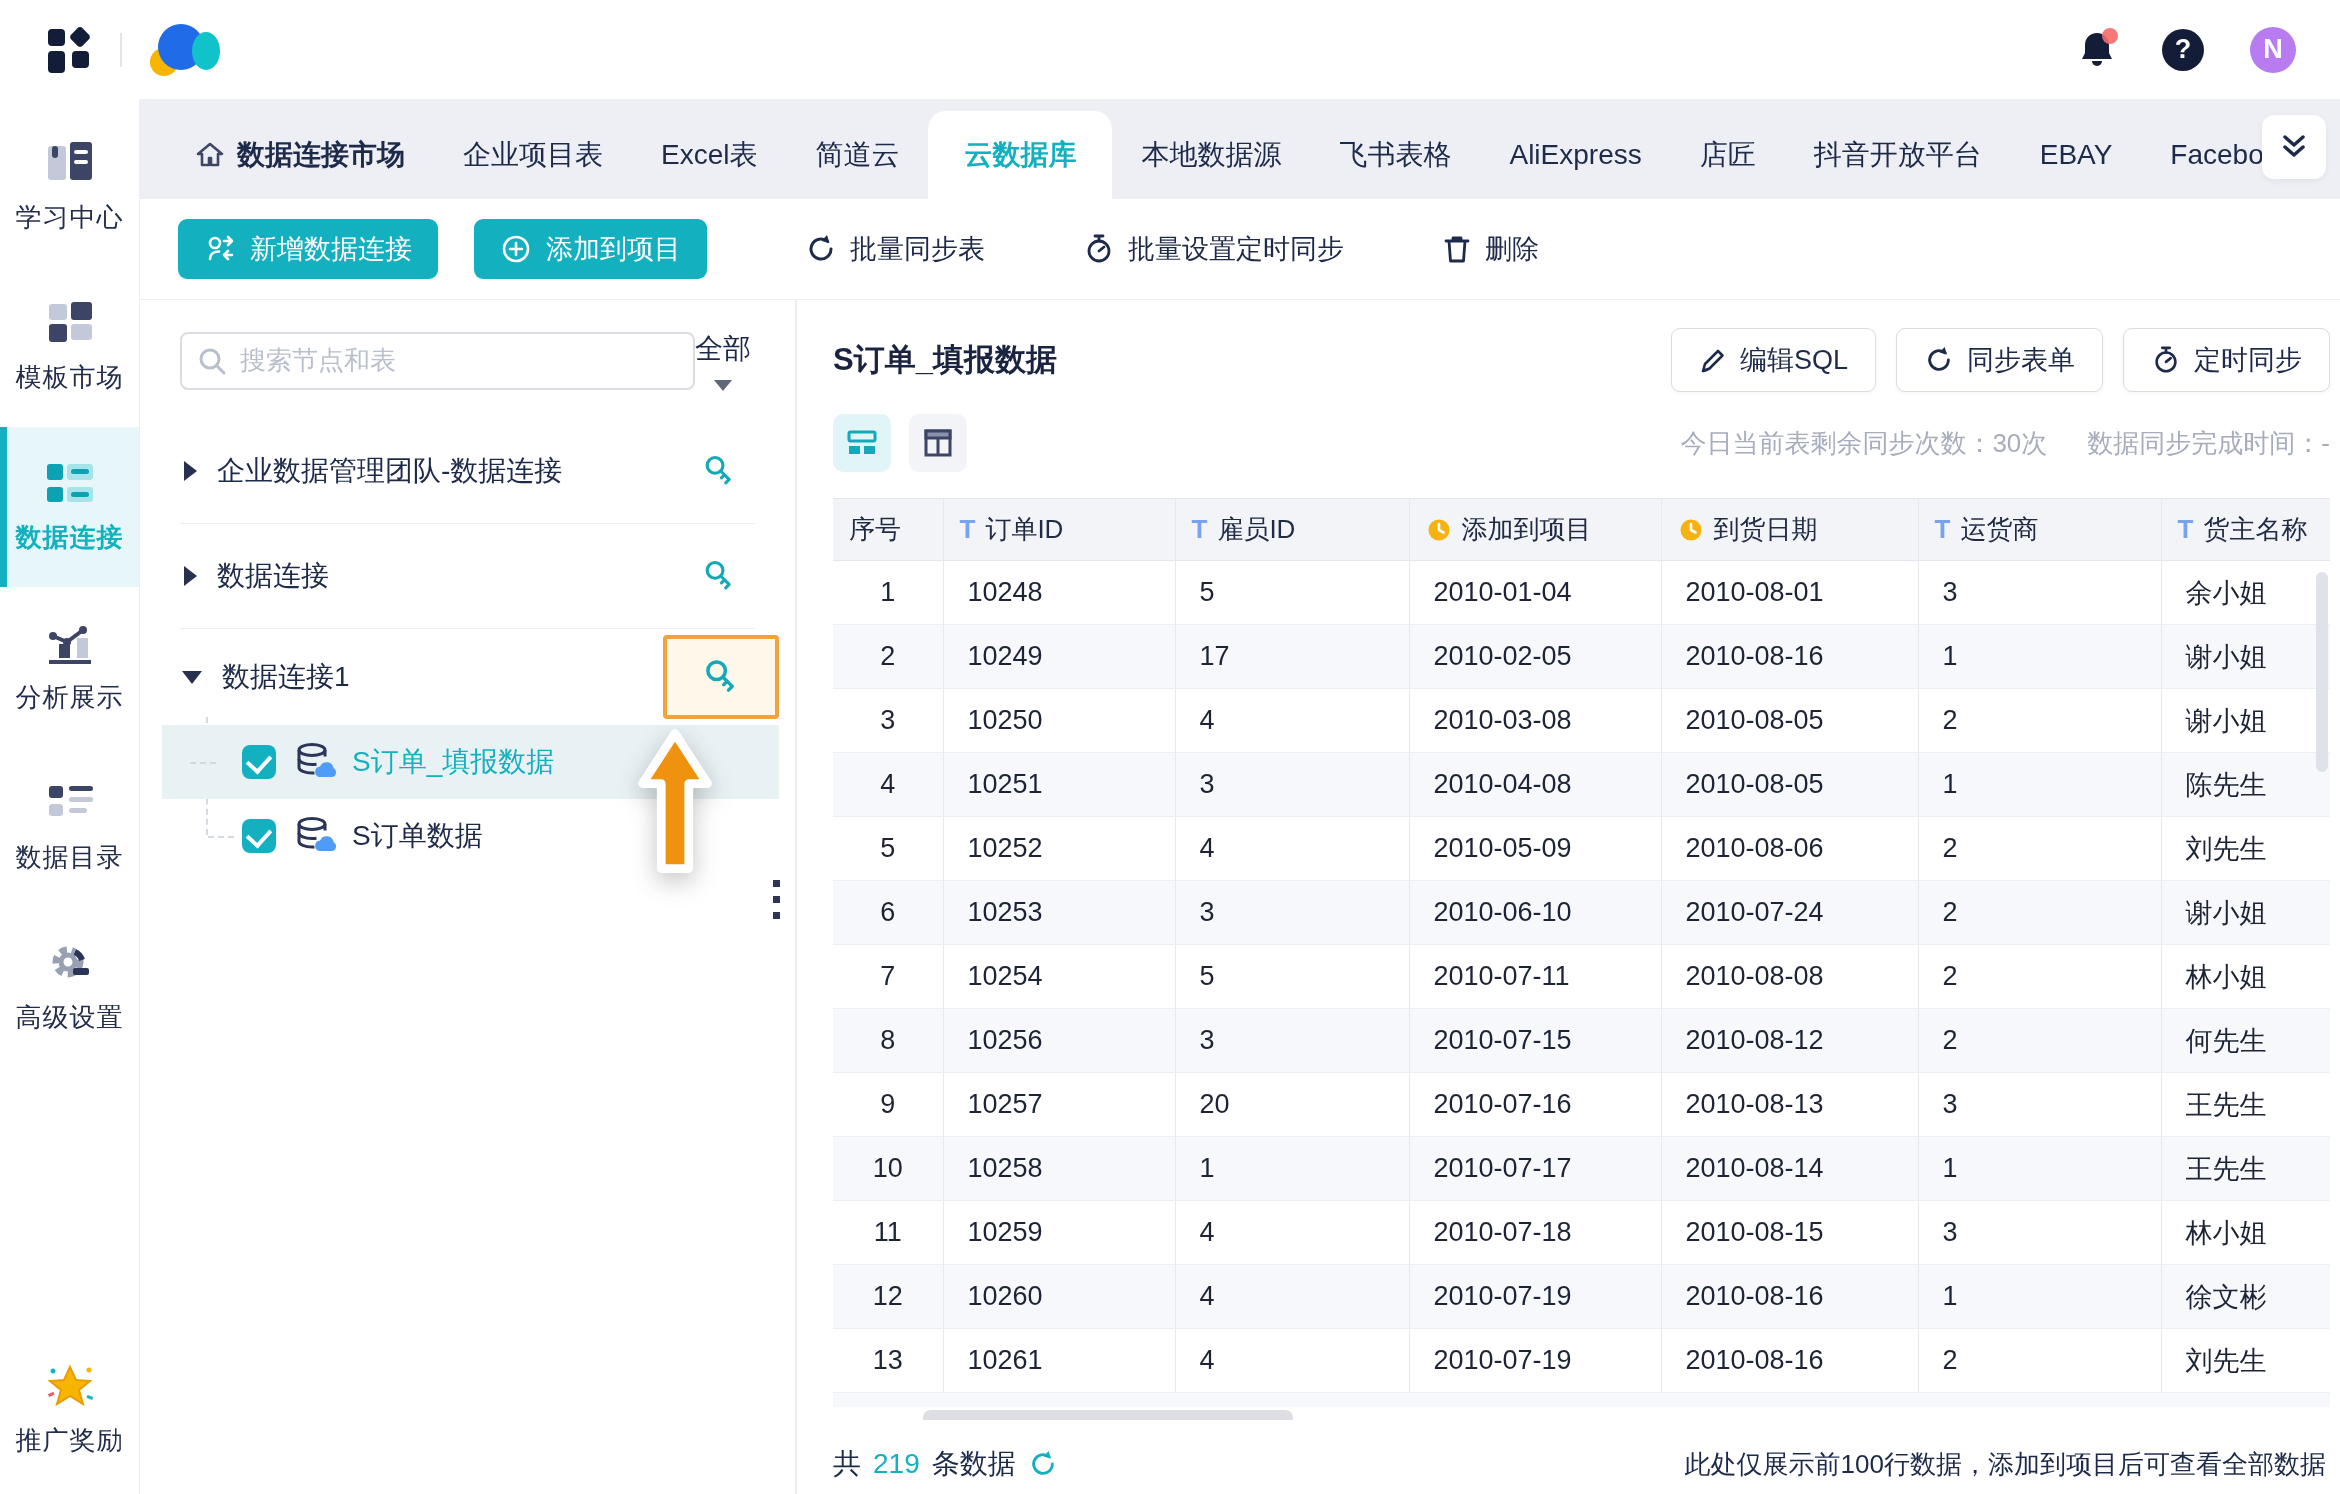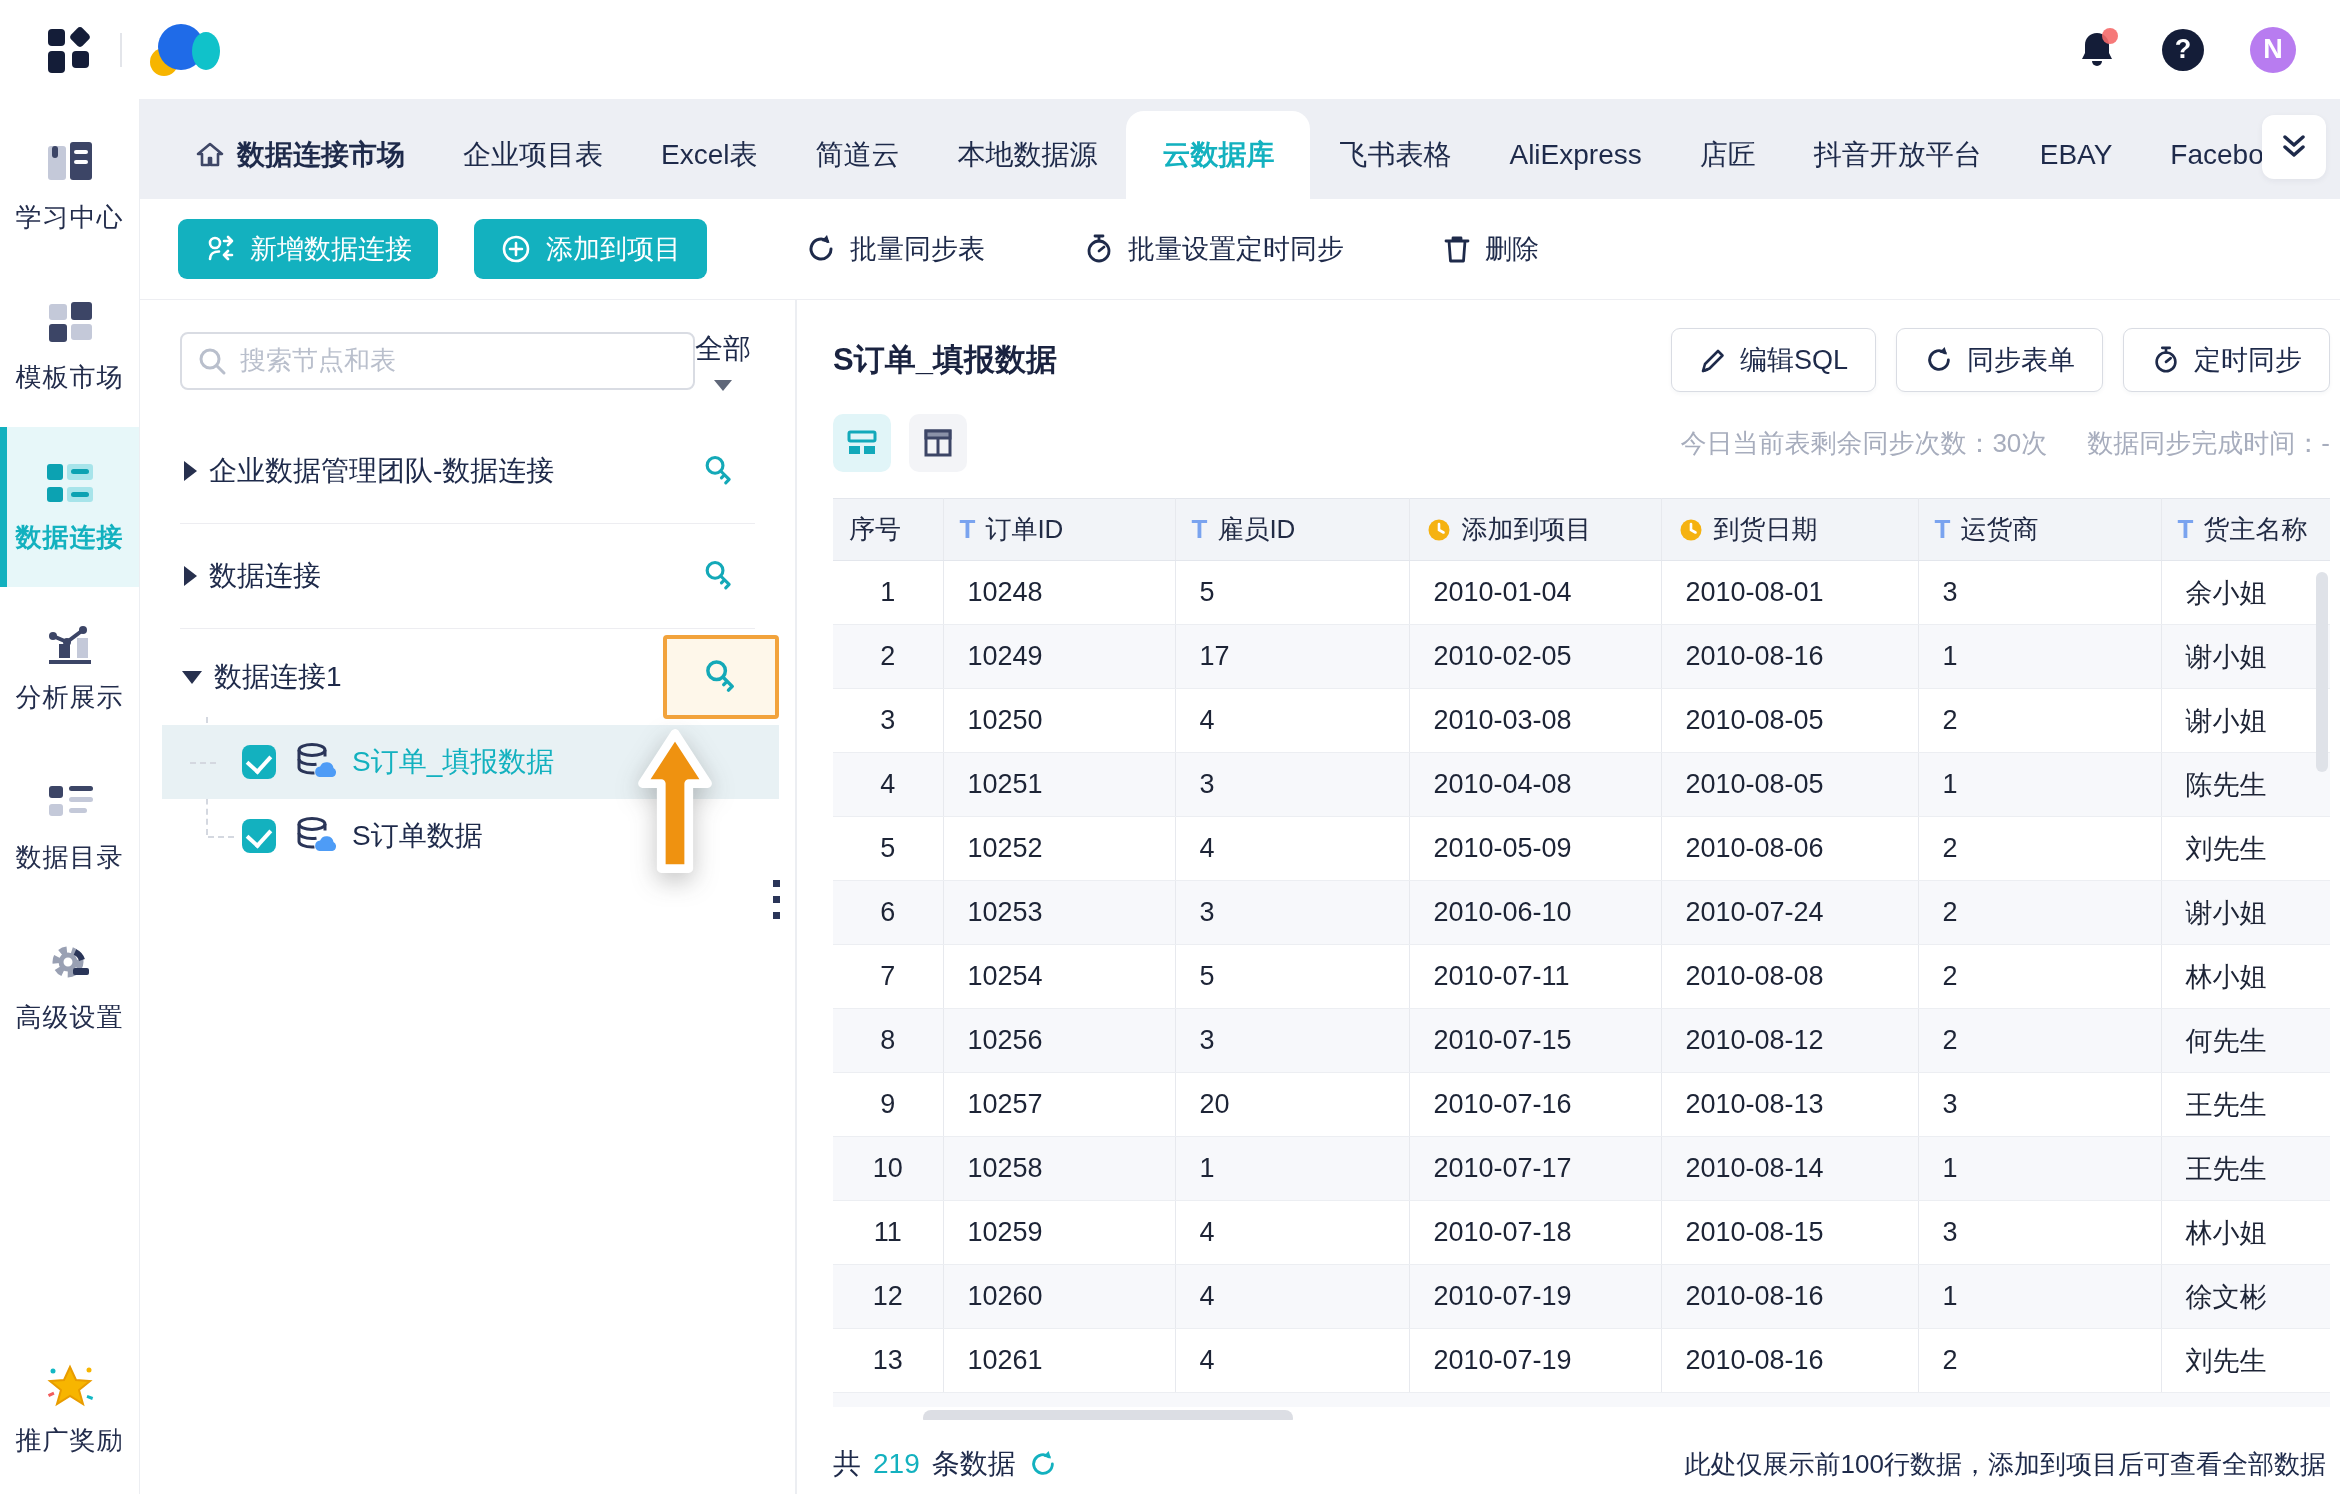--- a/index.html
+++ b/index.html
@@ -89,21 +89,21 @@
   .left-panel{width:655px;flex:0 0 655px;box-sizing:border-box;padding:30px 40px 0 40px;position:relative;}
   .search-row{display:flex;align-items:center;}
   .search-box{position:relative;flex:1;}
   .search-box input{width:100%;height:58px;box-sizing:border-box;border:2px solid #d9dce3;border-radius:8px;padding:0 14px 0 58px;font-size:26px;color:var(--text);outline:none;font-family:inherit;}
   .search-box input::placeholder{color:#b9bfcc;}
   .search-ic{position:absolute;left:16px;top:13px;}
   .filter{display:flex;align-items:center;gap:12px;font-size:28px;color:#1e2a4a;cursor:pointer;padding-right:4px;flex-direction:column;}
   .caret-dn{width:0;height:0;border-left:9px solid transparent;border-right:9px solid transparent;border-top:11px solid #5f6779;}
 
   .tree{margin-top:28px;}
-  .tnode{height:104px;display:flex;align-items:center;gap:12px;border-bottom:1px solid #ededf1;position:relative;}
+  .tnode{height:104px;display:flex;align-items:center;gap:20px;border-bottom:1px solid #ededf1;position:relative;}
   .tnode.last{border-bottom:none;height:96px;}
   .tnode .tlabel{font-size:28px;color:#1e2a4a;}
   .tri-r{width:0;height:0;border-top:10px solid transparent;border-bottom:10px solid transparent;border-left:13px solid #27304e;margin-left:4px;}
   .tri-d{width:0;height:0;border-left:10px solid transparent;border-right:10px solid transparent;border-top:13px solid #27304e;margin-left:2px;}
   .key-slot{margin-left:auto;margin-right:16px;width:40px;display:flex;justify-content:center;}
   .anno-box{margin-left:auto;margin-right:-24px;width:116px;height:84px;border:4px solid var(--orange-bd);background:#fef7ea;border-radius:4px;display:flex;align-items:center;justify-content:center;box-sizing:border-box;}
   .anno-arrow{position:absolute;right:40px;top:92px;width:80px;height:160px;z-index:6;filter:drop-shadow(0 8px 12px rgba(40,40,40,.28));}
   .tchildren{position:relative;}
   .tchildren::before{content:"";position:absolute;left:26px;top:-8px;height:118px;border-left:2px dashed #d4d8e0;}
   .tchild{height:74px;display:flex;align-items:center;gap:16px;padding-left:62px;position:relative;}
@@ -288,28 +288,28 @@
             <div class="tab">
 
               <span class="tab-label">Excel表</span>
             </div>
 
             <div class="tab">
 
               <span class="tab-label">简道云</span>
             </div>
 
+            <div class="tab active">
+
+              <span class="tab-label">云数据库</span>
+            </div>
+
             <div class="tab">
 
               <span class="tab-label">本地数据源</span>
-            </div>
-
-            <div class="tab active">
-
-              <span class="tab-label">云数据库</span>
             </div>
 
             <div class="tab">
 
               <span class="tab-label">飞书表格</span>
             </div>
 
             <div class="tab">
 
               <span class="tab-label">AliExpress</span>

